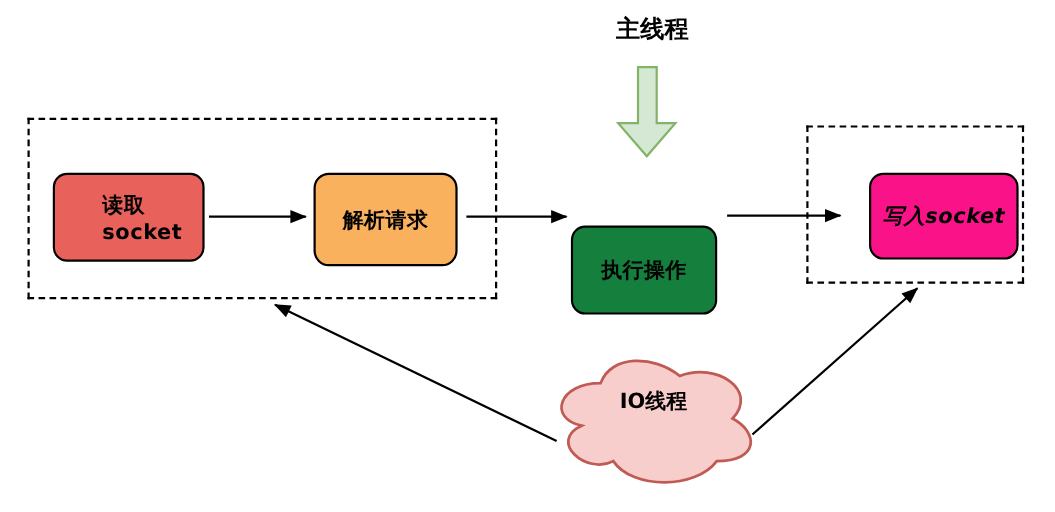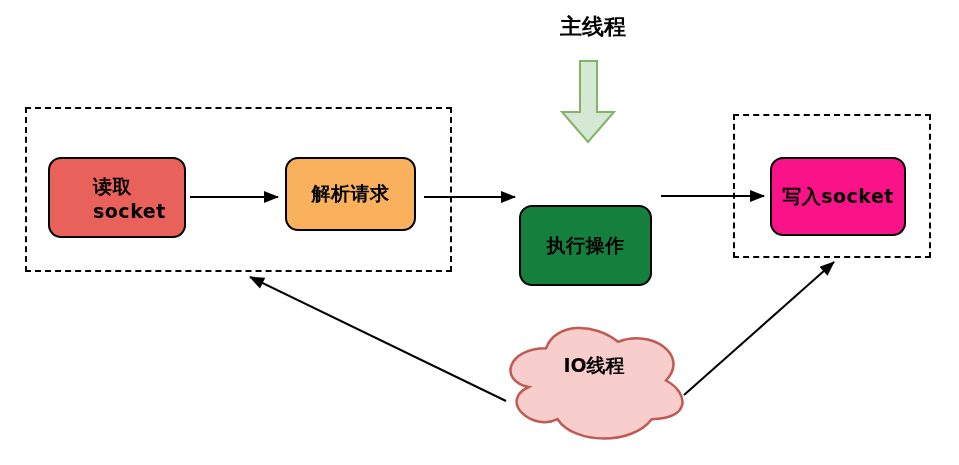--- a/index.html
+++ b/index.html
@@ -30,23 +30,23 @@
     border-radius: 13px;
     display: flex;
     align-items: center;
     justify-content: center;
     font-weight: bold;
     font-size: 19px;
     color: #000000;
     letter-spacing: 0.5px;
   }
   .node-read  { left: 48px;  top: 157px; width: 138px; height: 81px; }
-  .node-parse { left: 285px; top: 157px; width: 131px; height: 74px; }
+  .node-parse { left: 285px; top: 157px; width: 131px; height: 85px; border-radius: 14px; }
   .node-exec  { left: 519px; top: 157px; width: 133px; height: 81px; }
-  .node-write { left: 770px; top: 157px; width: 136px; height: 79px; }
+  .node-write { left: 790px; top: 157px; width: 136px; height: 79px; font-style: italic; }
   .main-thread-title {
     position: absolute;
     left: 498px; top: 12px; width: 190px;
     text-align: center;
     font-size: 22px;
     font-weight: bold;
     color: #000000;
   }
   .cloud-label {
     position: absolute;

